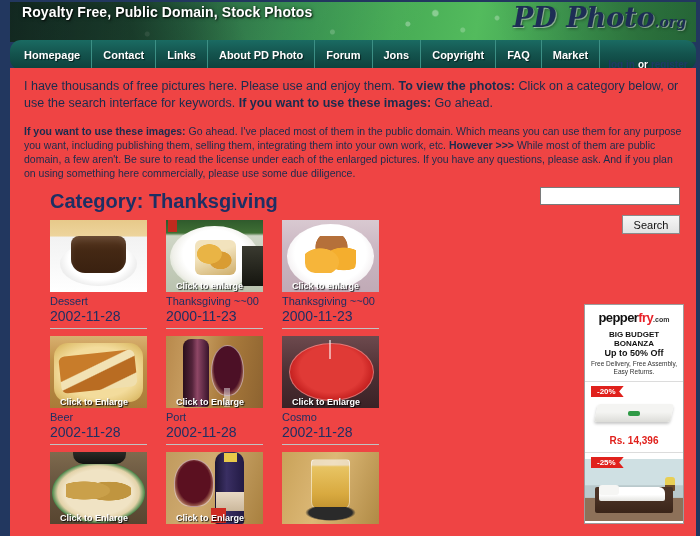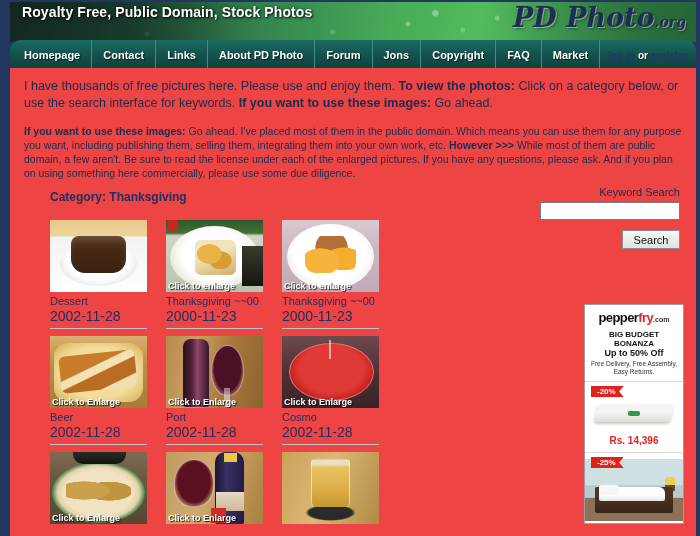--- a/index.html
+++ b/index.html
@@ -63,21 +63,21 @@
   .nav-item {
     display: flex; align-items: center; justify-content: center;
     padding: 0 11px;
     color: #ffffff; font-size: 11px; font-weight: bold;
     border-right: 1px solid #3c8f85;
     text-shadow: 1px 1px 1px rgba(0,0,0,0.6);
     cursor: pointer; white-space: nowrap;
   }
   .nav-item:first-child { padding-left: 14px; }
   .nav-auth {
-    display: flex; align-items: center; gap: 3px;
+    display: flex; align-items: flex-end; gap: 3px;
     padding: 0 8px; font-size: 10px; font-weight: bold;
     color: #ffffff; text-shadow: 1px 1px 1px rgba(0,0,0,0.6);
     white-space: nowrap;
   }
   .nav-auth a {
     color: #1e3a66; text-decoration: underline; cursor: pointer;
     text-shadow: none;
   }
 
   
@@ -95,21 +95,21 @@
   .intro-lead b { font-weight: bold; }
   .intro-body {
     margin-top: 12px;
     font-size: 10.5px; line-height: 14px; color: #1a2c4e;
   }
   .intro-body b { font-weight: bold; }
 
   
   .cat-title {
     position: absolute; left: 40px; top: 122px;
-    font-size: 12px; font-weight: bold; color: #1e2f63; text-align: right;
+    font-size: 20px; font-weight: bold; color: #1e2f63; text-align: right;
   }
 
   
   .search-wrap {
     position: absolute; right: 16px; top: 118px;
     width: 140px; text-align: right;
   }
   .search-label {
     font-size: 11px; color: #1a2c4e; margin-bottom: 3px; display: block;
   }
@@ -140,21 +140,21 @@
     display: flex; gap: 19px; margin-bottom: 7px;
   }
   .thumb-item { width: 97px; }
   .thumb {
     position: relative;
     width: 97px; height: 72px;
     overflow: hidden;
     border: 0;
   }
   .thumb-overlay {
-    position: absolute; left: 0; bottom: 1px;
+    position: absolute; left: 8px; bottom: 1px;
     font-size: 9px; font-weight: bold; color: #ffffff;
     padding: 0 2px;
     text-shadow: 1px 1px 1px rgba(0,0,0,0.85);
     white-space: nowrap;
   }
   .cap {
     margin-top: 2px;
     font-size: 11px; line-height: 14px; color: #1e2f63;
   }
   .cap-date { font-size: 14px; color: #1e2f63; }
@@ -419,21 +419,20 @@
         <span>I have thousands of free pictures here. Please use and enjoy them. </span><b>To view the photos:</b><span> Click on a category below, or use the search interface for keywords. </span><b>If you want to use these images:</b><span> Go ahead.</span>
       </div>
       <div class="intro-body">
         <b>If you want to use these images:</b><span> Go ahead. I've placed most of them in the public domain. Which means you can use them for any purpose you want, including publishing them, selling them, integrating them into your own work, etc. </span><b>However &gt;&gt;&gt;</b><span> While most of them are public domain, a few aren't. Be sure to read the license under each of the enlarged pictures. If you have any questions, please ask. And if you plan on using something here commercially, please use some due diligence.</span>
       </div>
     </div>
 
     <div class="cat-title">Category: Thanksgiving</div>
 
     <div class="search-wrap">
-      <span class="search-label">Keyword Search</span>
       <input class="search-input" type="text" placeholder="" style="">
       <br>
       <button class="search-btn">Search</button>
     </div>
 
     <div class="grid">
 
       <div class="thumb-row">
         <div class="thumb-item">
           <div class="thumb">

